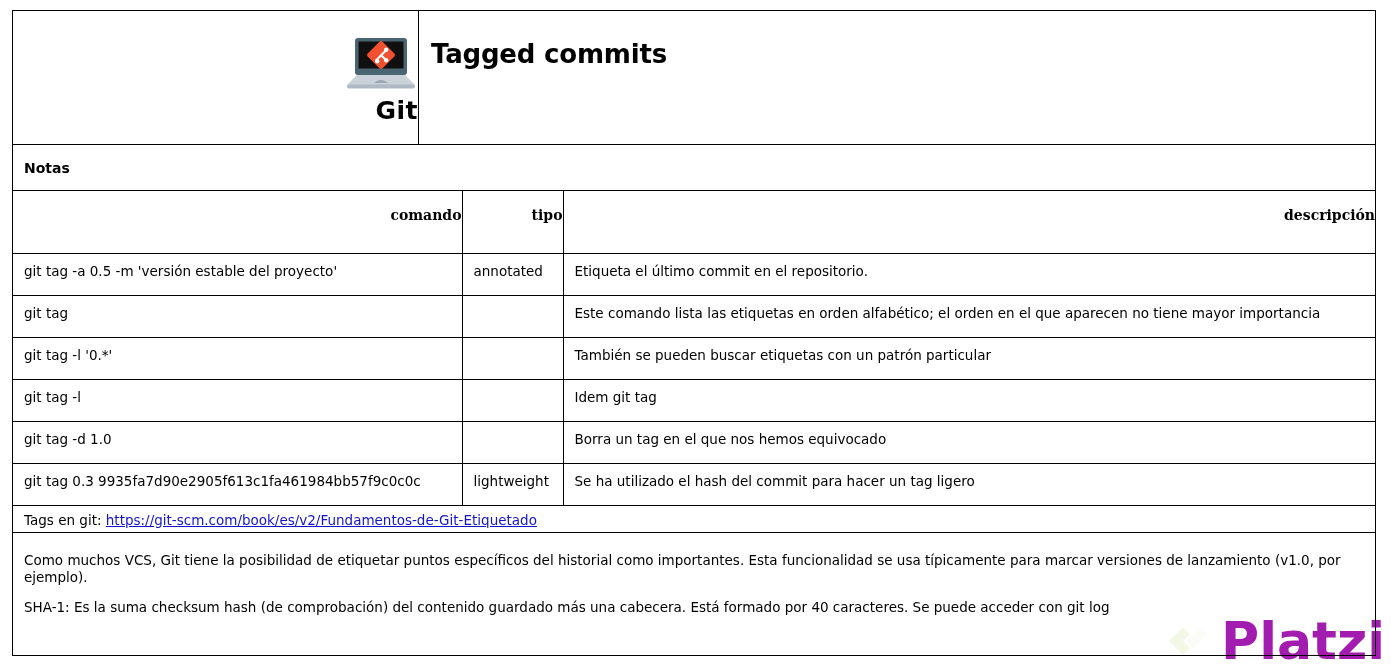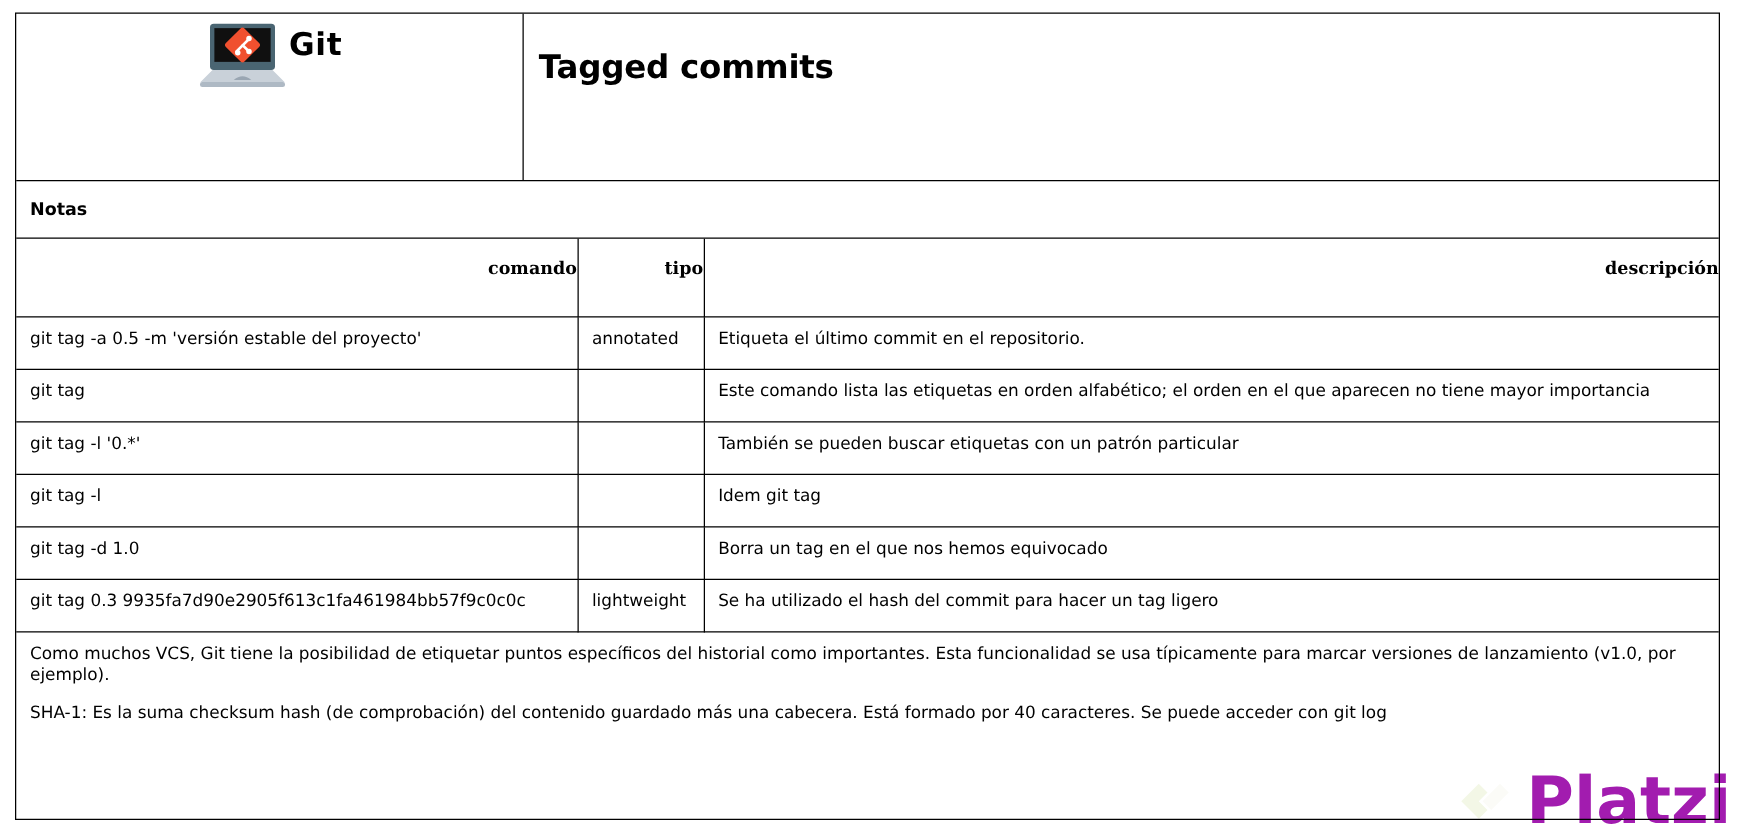--- a/index.html
+++ b/index.html
@@ -55,22 +55,22 @@
     display: flex;
     height: 134px;
     border-bottom: 1px solid #000000;
     box-sizing: border-box;
   }
   .brand-cell {
     width: 406px;
     box-sizing: border-box;
     border-right: 1px solid #000000;
     display: flex;
-    flex-direction: row;
-    align-items: flex-start;
+    flex-direction: column;
+    align-items: flex-end;
     justify-content: center;
     padding-top: 6px;
   }
   .brand-logo { display:block; }
   .brand-name {
     font-size: 25px;
     font-weight: bold;
     letter-spacing: 0.5px;
     margin-top: 4px;
   }
@@ -147,21 +147,21 @@
     border-bottom: 1px solid #000000;
     padding: 6px 0 6px 11px;
     box-sizing: border-box;
     height: 27px;
   }
   .ext-link {
     color: #1414cc;
     text-decoration: underline;
   }
   .footer-para {
-    padding: 9px 14px 0 11px;
+    padding: 19px 14px 0 11px;
     box-sizing: border-box;
   }
   .footer-para.p2 { padding-top: 12px; }
 </style>
 </head>
 <body>
 
 <div class="watermark">
   <svg class="wm-mark" viewBox="0 0 48 48">
     <path d="M6 24 L20 10 L27 17 L20 24 L27 31 L20 38 Z" fill="#f3f7e6"></path>
@@ -246,17 +246,21 @@
       </tr>
       <tr>
         <td>git tag 0.3 9935fa7d90e2905f613c1fa461984bb57f9c0c0c</td>
         <td>lightweight</td>
         <td>Se ha utilizado el hash del commit para hacer un tag ligero</td>
       </tr>
     </tbody>
   </table>
 
   <div class="footer">
+    <div class="footer-link-row">
+      <span>Tags en git:</span>
+      <a class="ext-link" href="#">https://git-scm.com/book/es/v2/Fundamentos-de-Git-Etiquetado</a>
+    </div>
     <div class="footer-para p1">Como muchos VCS, Git tiene la posibilidad de etiquetar puntos específicos del historial como importantes. Esta funcionalidad se usa típicamente para marcar versiones de lanzamiento (v1.0, por ejemplo).</div>
     <div class="footer-para p2">SHA-1: Es la suma checksum hash (de comprobación) del contenido guardado más una cabecera. Está formado por 40 caracteres. Se puede acceder con git log</div>
   </div>
 
 </div>
 
 </body></html>

